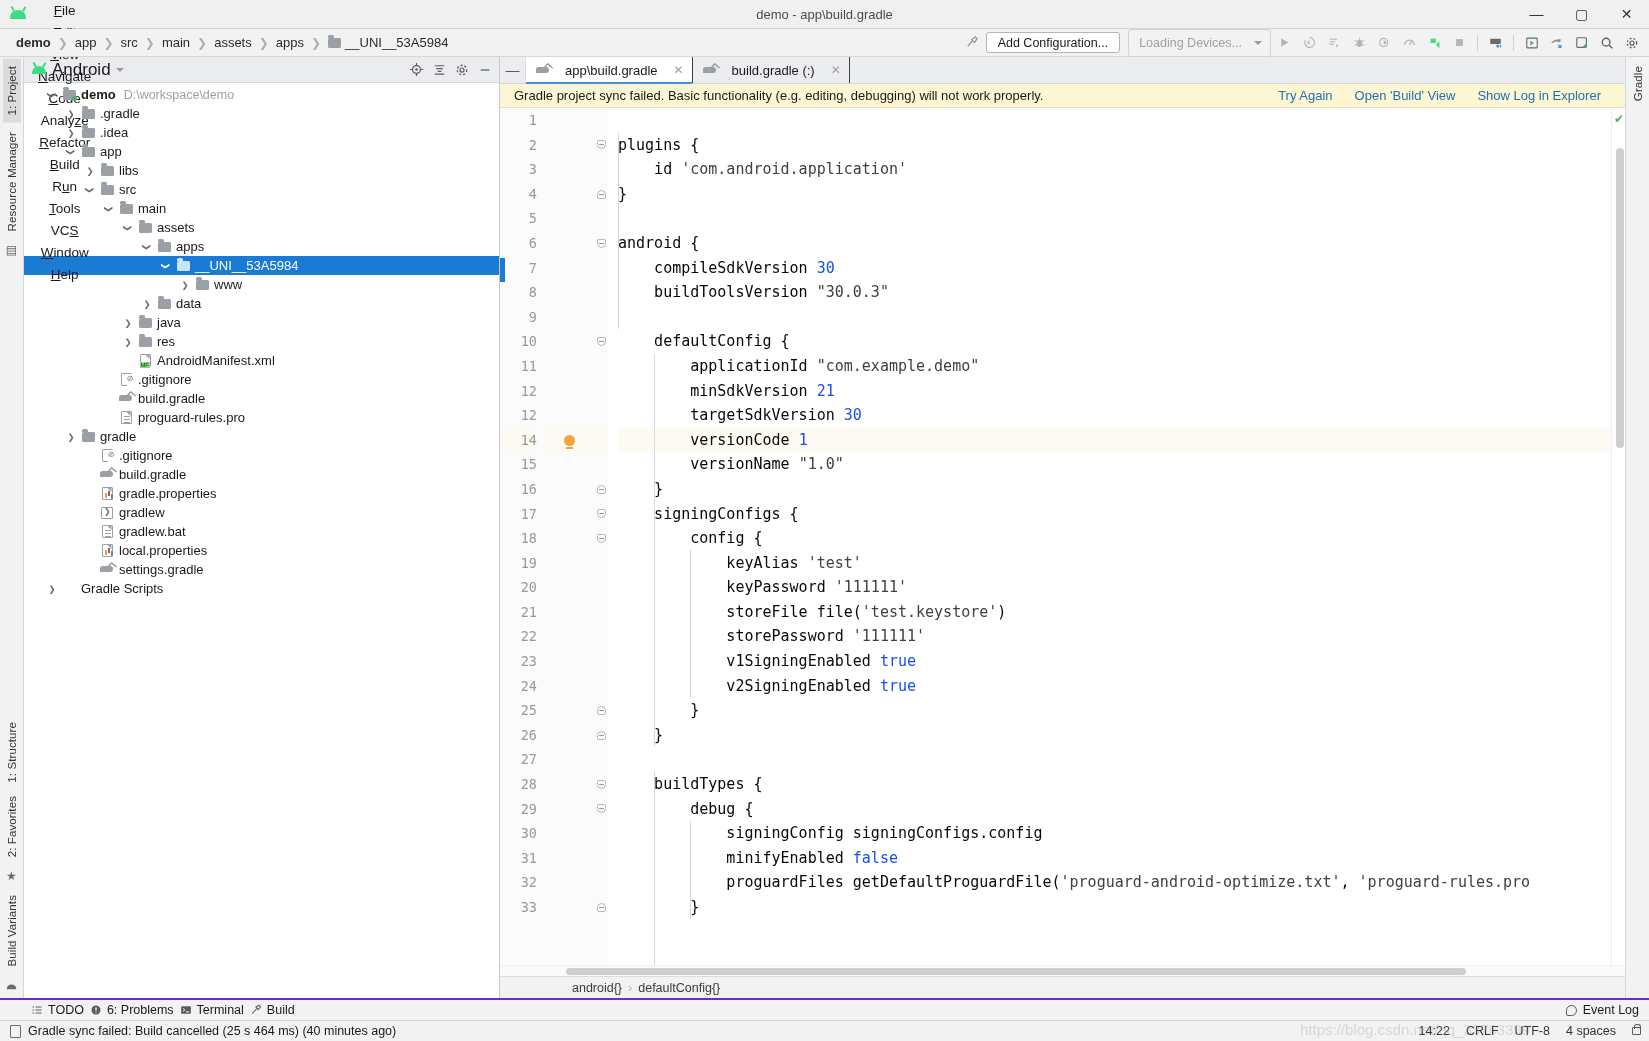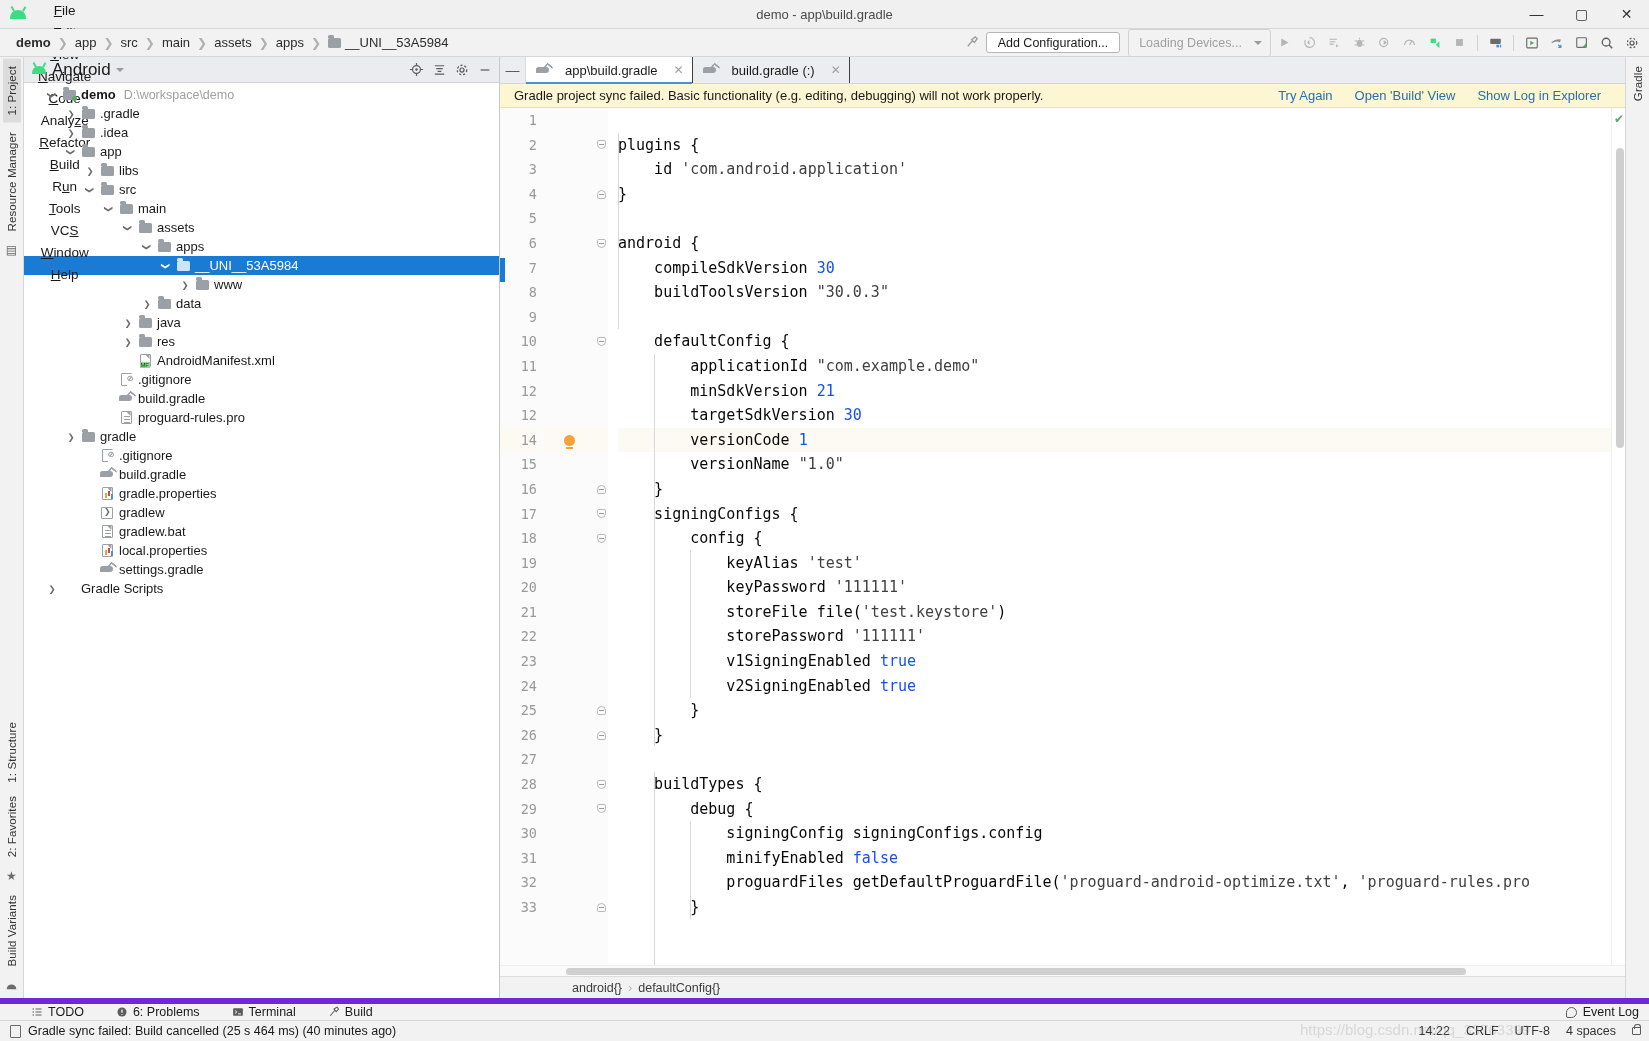--- a/index.html
+++ b/index.html
@@ -284,22 +284,22 @@
 
   .bcrumb-bar {
     height: 22px; background: #f2f2f2; border-top: 1px solid #dcdcdc;
     display: flex; align-items: center; padding-left: 72px; flex: 0 0 22px;
     font-size: 12.5px; color: #3b3b3b;
   }
   .bcrumb-sep { color: #b0b0b0; padding: 0 6px; }
 
   
   .toolbar-bottom {
-    height: 22px; background: #f2f2f2; border-top: 6px solid #6d28d9;
-    display: flex; align-items: center; padding-left: 28px; gap: 26px; flex: 0 0 22px;
+    height: 22px; background: #f2f2f2; border-top: 2px solid #6d28d9;
+    display: flex; align-items: center; padding-left: 28px; flex: 0 0 22px;
     font-size: 12.5px; color: #1a1a1a;
   }
   .tw-btn { display: flex; align-items: center; gap: 5px; padding: 1px 3px; }
   .tw-right { margin-left: auto; display:flex; align-items:center; gap:6px; padding-right: 10px; }
   .evt-ico {
     width: 11px; height: 11px; border: 1.4px solid #5c5c5c; border-radius: 50% 50% 50% 2px;
     display: inline-block;
   }
 
   

